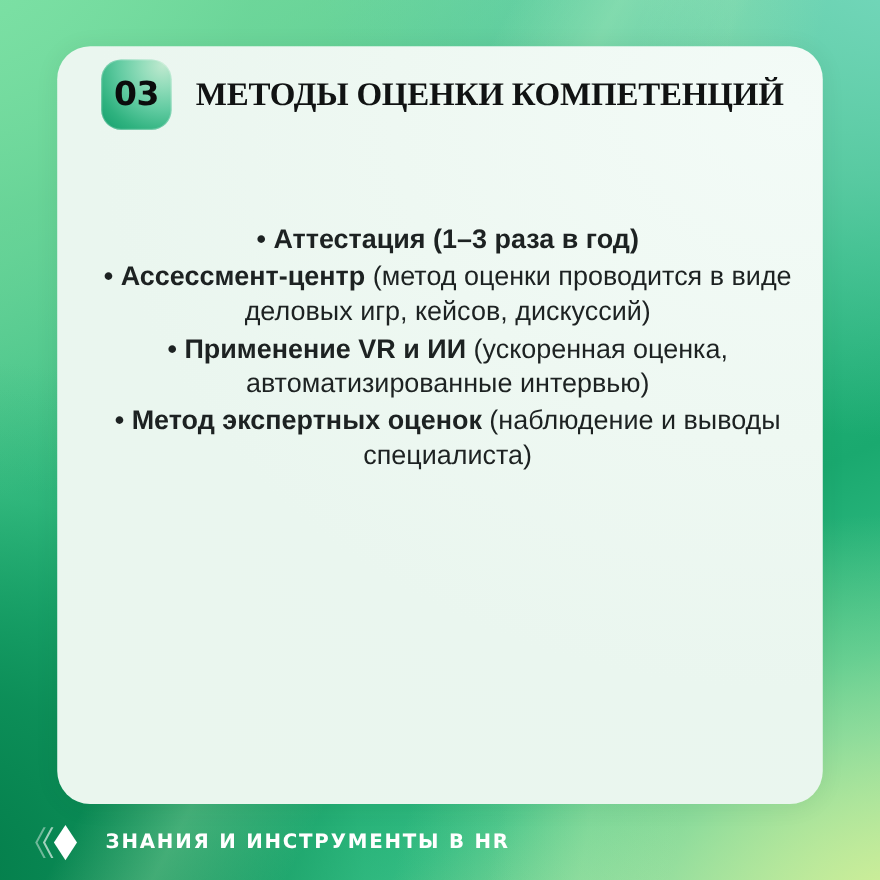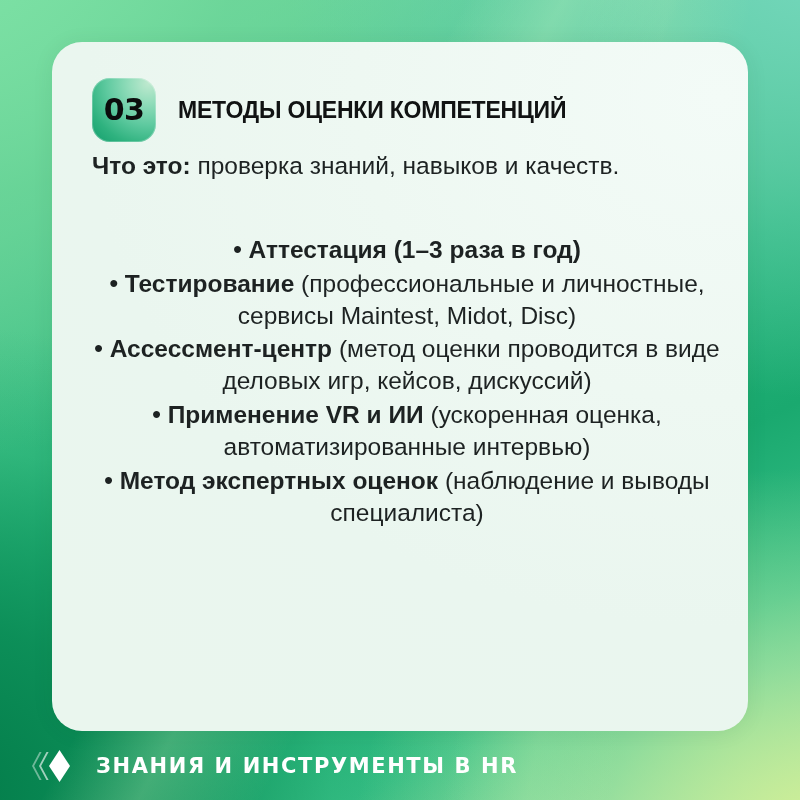--- a/index.html
+++ b/index.html
@@ -54,21 +54,21 @@
       radial-gradient(130% 110% at 96% 8%, #f3fbf7 0%, #eef8f2 40%, #eaf6ef 70%, #eaf6ee 100%),
       linear-gradient(160deg, #f4fbf6 0%, #ecf7f0 55%, #eaf6ee 100%);
     box-shadow: 0 2px 22px rgba(0, 60, 35, 0.07);
     padding: 0;
   }
 
   
   .header {
     position: absolute;
     left: 40px;
-    top: 36px;
+    top: 12px;
     right: 26px;
     display: flex;
     align-items: center;
     gap: 22px;
   }
 
   .badge {
     flex: 0 0 auto;
     width: 64px;
     height: 64px;
@@ -83,23 +83,23 @@
   .badge-num {
     font-family: "DejaVu Sans", "Liberation Sans", sans-serif;
     font-weight: 700;
     font-size: 30px;
     letter-spacing: -0.5px;
     color: #0b0c0c;
     line-height: 1;
   }
 
   .title {
-    font-family: Liberation Sans, sans-serif;
-    font-weight: 700;
-    font-size: 23px;
+    font-family: Liberation Serif, serif;
+    font-weight: 700;
+    font-size: 30px;
     letter-spacing: -0.2px;
     color: #111313;
     line-height: 1.06;
     white-space: nowrap;
     margin: 0;
   }
 
   
   .body {
     position: absolute;
@@ -150,21 +150,21 @@
   .logo {
     flex: 0 0 auto;
     width: 44px;
     height: 40px;
     display: block;
   }
   .footer-text {
     margin-left: 24px;
     font-family: "DejaVu Sans", "Liberation Sans", sans-serif;
     font-weight: 700;
-    font-size: 21px;
+    font-size: 18px;
     letter-spacing: 1.6px;
     color: #ffffff;
     white-space: nowrap;
   }
 </style>
 </head>
 <body>
 
 <div id="slide">
 
@@ -172,32 +172,25 @@
 
     <div class="header">
       <div class="badge">
         <span class="badge-num">03</span>
       </div>
       <h1 class="title">МЕТОДЫ ОЦЕНКИ КОМПЕТЕНЦИЙ</h1>
     </div>
 
     <div class="body">
 
-      <p class="intro">
-        <b>Что это:</b><span> проверка знаний, навыков и качеств.</span>
-      </p>
 
       <ul class="list">
         <li>
           <span class="bullet">•</span>
           <b>Аттестация (1–3 раза в год)</b><span></span>
-        </li>
-        <li>
-          <span class="bullet">•</span>
-          <b>Тестирование</b><span> (профессиональные и личностные, сервисы Maintest, Midot, Disc)</span>
         </li>
         <li>
           <span class="bullet">•</span>
           <b>Ассессмент-центр</b><span> (метод оценки проводится в виде деловых игр, кейсов, дискуссий)</span>
         </li>
         <li>
           <span class="bullet">•</span>
           <b>Применение VR и ИИ</b><span> (ускоренная оценка, автоматизированные интервью)</span>
         </li>
         <li>

